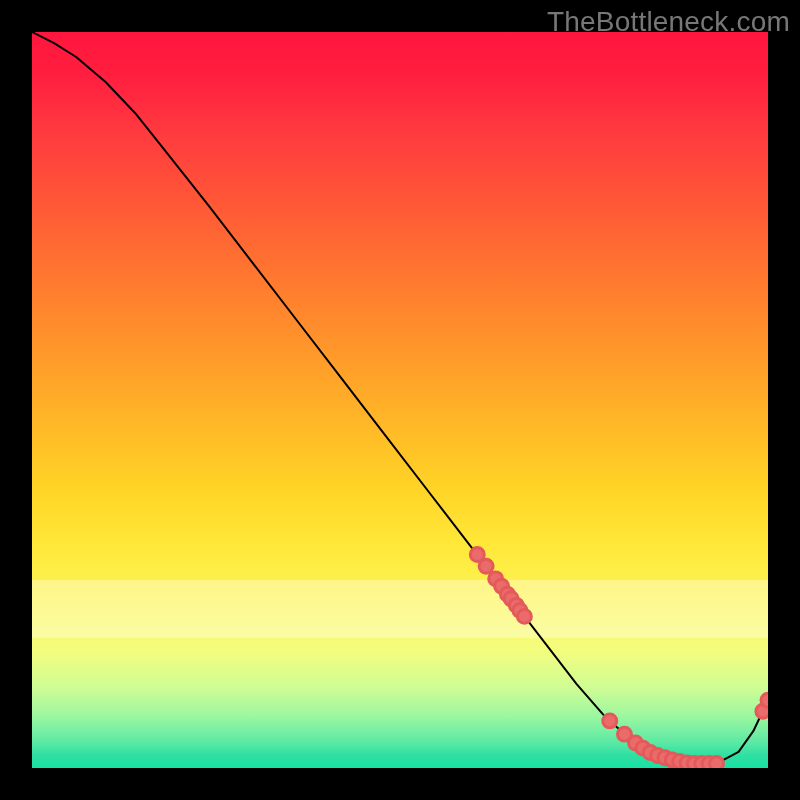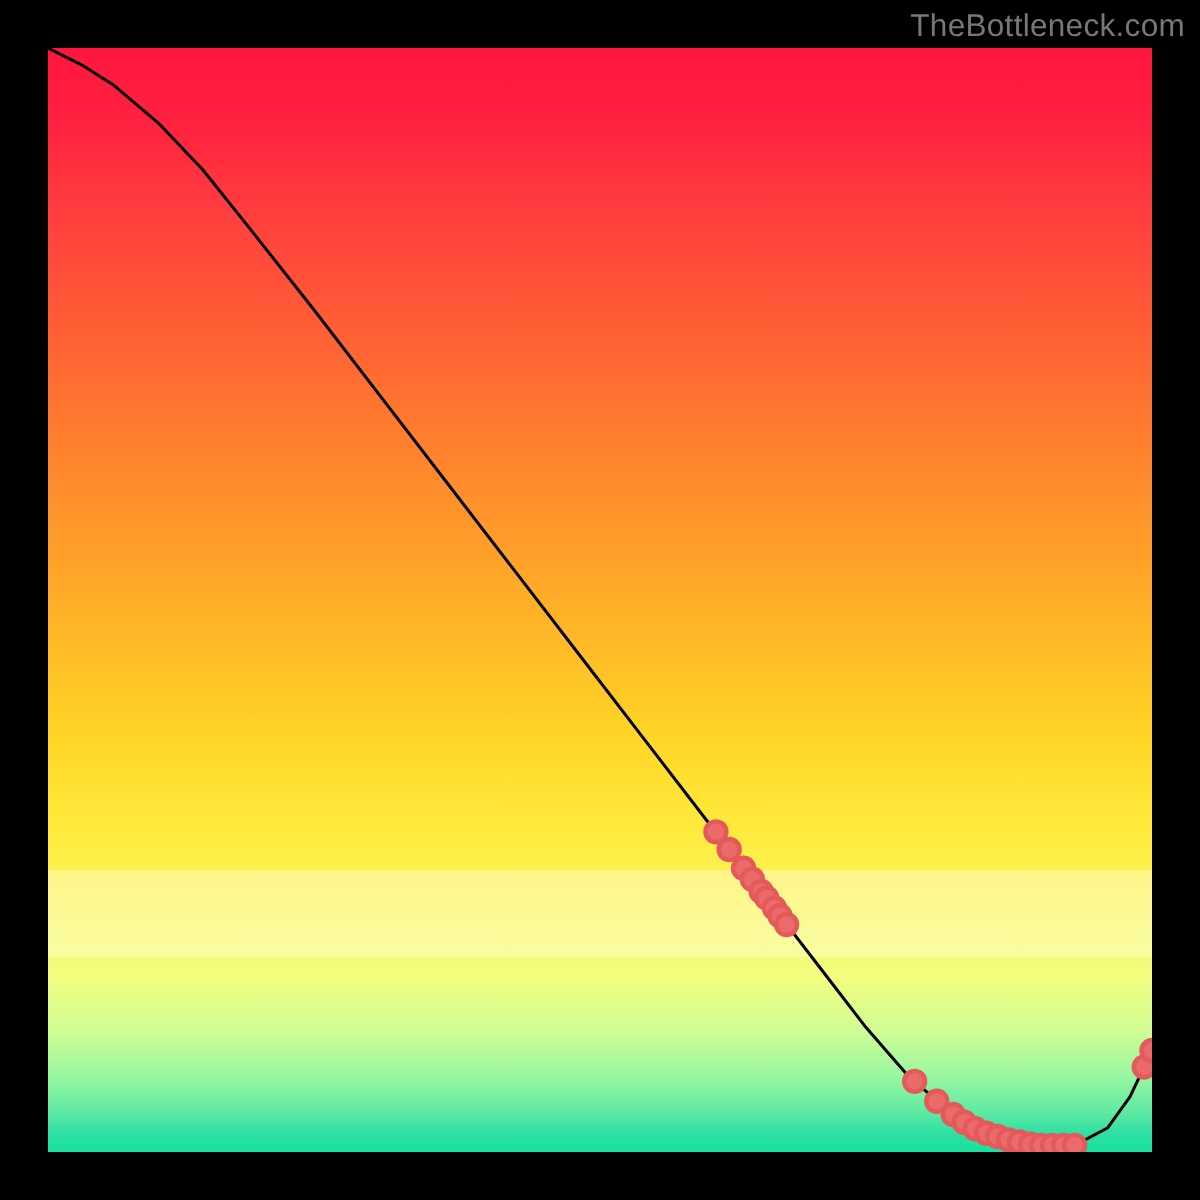--- a/index.html
+++ b/index.html
@@ -68,21 +68,21 @@
   .dot {
     fill: #eb6a6a;
     stroke: #e45a5a;
     stroke-width: 0.4;
   }
   .watermark {
     position: absolute;
     top: 6px;
     right: 10px;
     color: #777;
-    font-size: 21px;
+    font-size: 28px;
     font-weight: 500;
     letter-spacing: 0.2px;
     user-select: none;
   }
 </style>
 </head>
 <body>
 
 <div class="stage">
   <div class="watermark">TheBottleneck.com</div>

